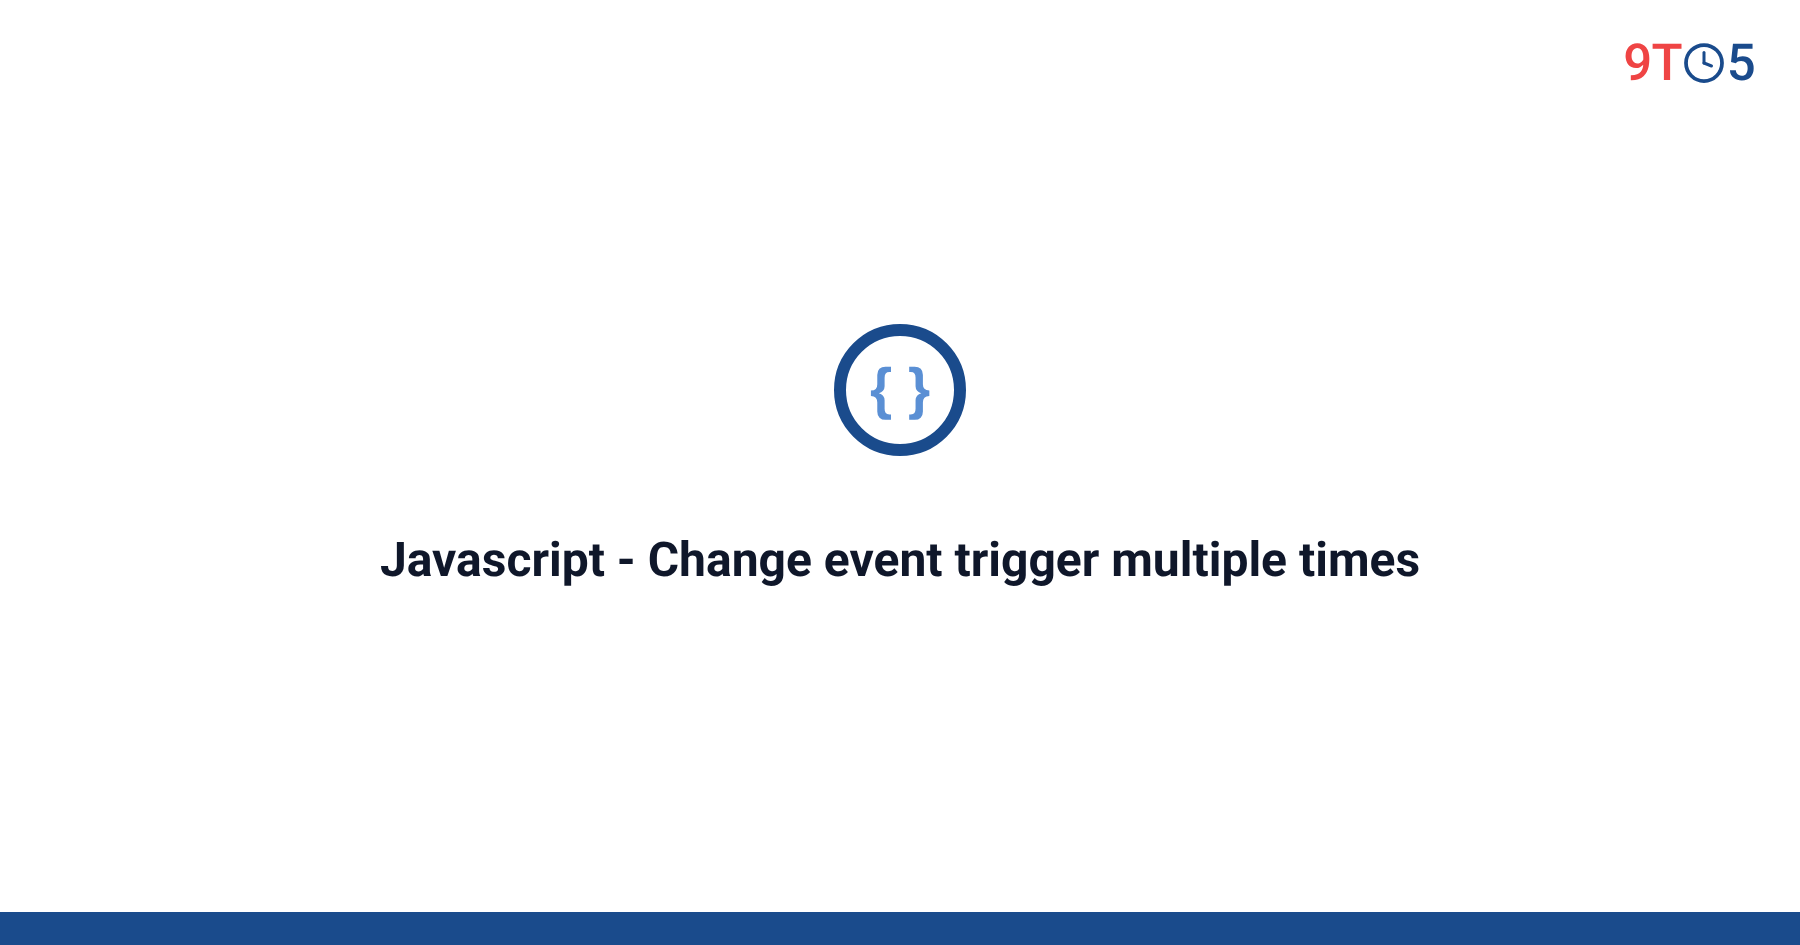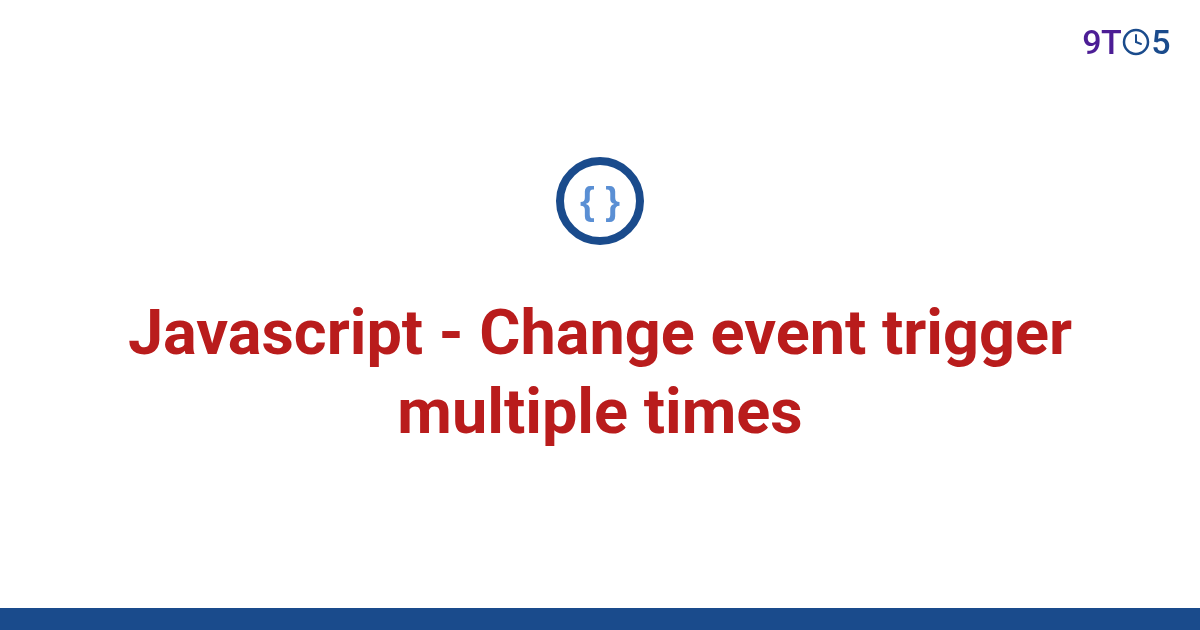--- a/index.html
+++ b/index.html
@@ -19,21 +19,21 @@
       position: absolute;
       top: 22px;
       right: 30px;
       font-size: 34px;
       font-weight: 400;
       letter-spacing: -0.5px;
       display: flex;
       align-items: center;
     }
     .logo-9t {
-      color: #4c1d95;
+      color: #ef4444;
       font-weight: 500;
     }
     .logo-clock {
       display: inline-flex;
       align-items: center;
       justify-content: center;
       width: 28px;
       height: 28px;
       margin: 0 1px;
       position: relative;
@@ -68,23 +68,23 @@
       margin-bottom: 48px;
       display: flex;
       align-items: center;
       justify-content: center;
     }
     .category-icon svg {
       width: 90px;
       height: 90px;
     }
     .question-title {
-      font-size: 63px;
+      font-size: 32px;
       font-weight: 700;
-      color: #b91c1c;
+      color: #0f172a;
       text-align: center;
       line-height: 1.25;
       max-width: 1000px;
     }
     .footer-bar {
       position: absolute;
       bottom: 0;
       left: 0;
       right: 0;
       height: 22px;

